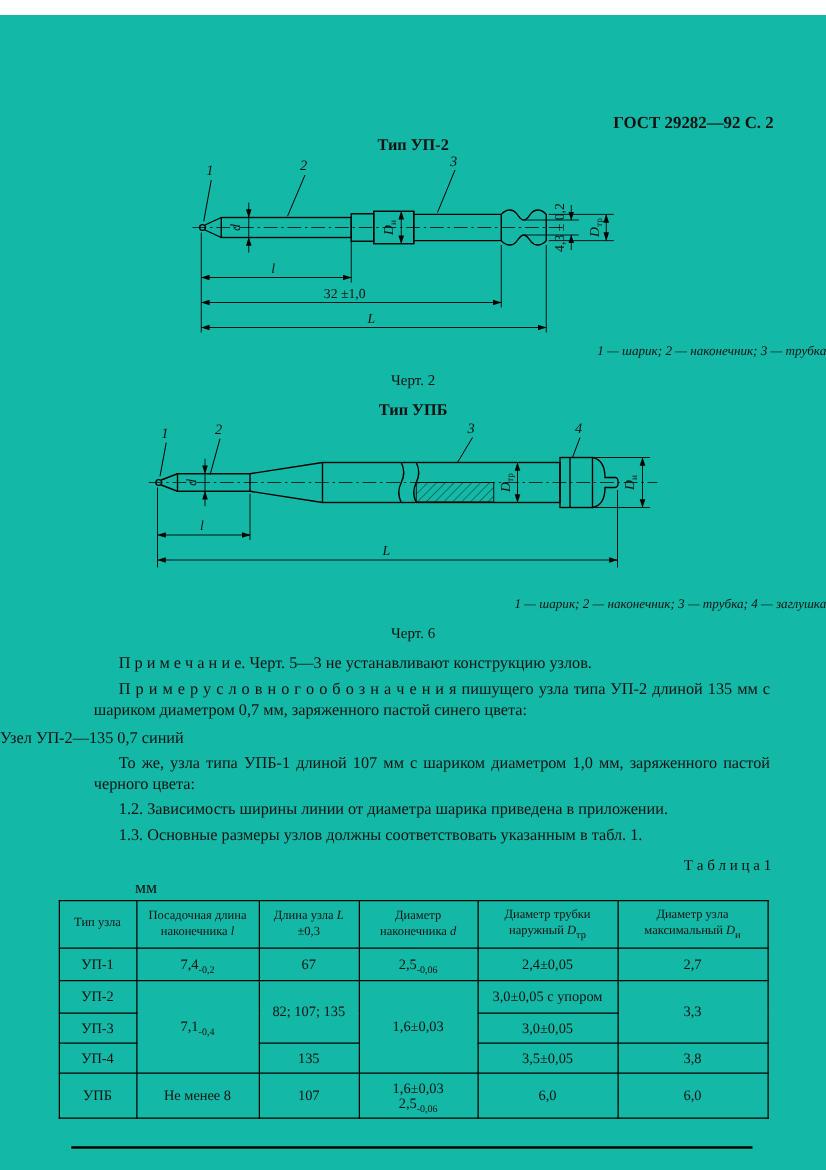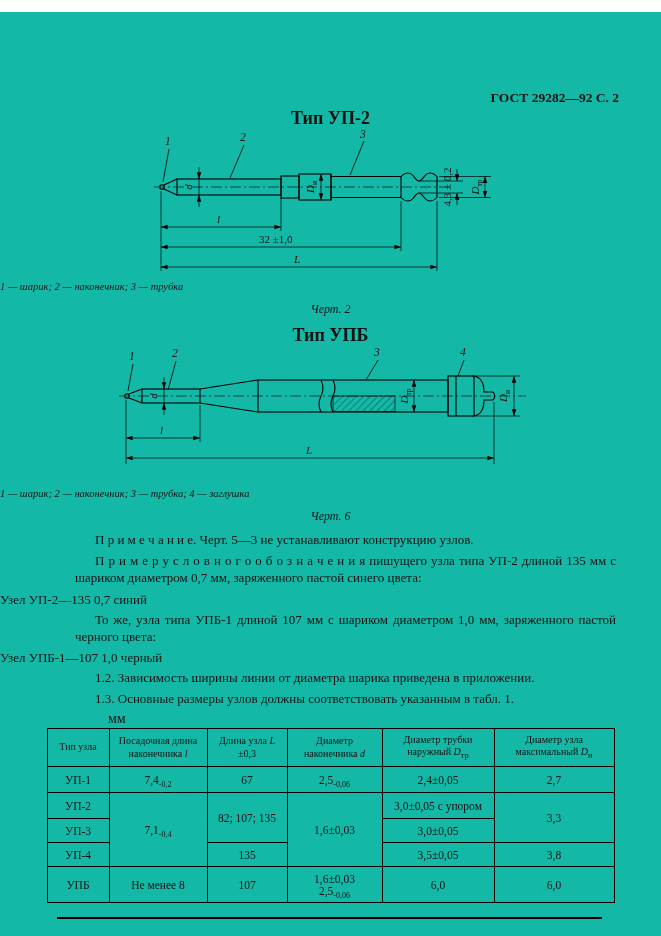--- a/index.html
+++ b/index.html
@@ -11,29 +11,29 @@
     background:#14b8a6;
     color:#121212;
     font-family:"Liberation Serif","DejaVu Serif",serif;
     overflow:hidden;
   }
   .gost-header {
     position:absolute; top:78px; right:42px;
     font-weight:bold; font-size:13.5px;
   }
   .content { padding-top:96px; }
-  .fig-title { text-align:center; font-weight:bold; font-size:18px; }
+  .fig-title { text-align:center; font-weight:bold; font-size:13px; }
   .fig-wrap { text-align:center; line-height:0; }
   .fig-svg { display:inline-block; }
   .fig-svg text { font-size:11px; font-family:"Liberation Serif","DejaVu Serif",serif; fill:#121212; }
   .fig-svg text.co { font-size:11.5px; font-style:italic; }
   .var { font-style:italic; }
   .subs { font-size:7.5px; }
-  .caption { text-align:left; font-style:italic; font-size:10.5px; margin-top:2px; }
-  .fig-label { text-align:center; font-size:12px; margin:10px 0 8px 0;font-style:italic; }
+  .caption { text-align:right; font-style:italic; font-size:10.5px; margin-top:2px; }
+  .fig-label { text-align:center; font-size:12px; margin:10px 0 8px 0; }
   .para {
     font-size:13px; line-height:1.3;
     margin:4px 45px 2px 75px;
     text-indent:20px; text-align:justify;
   }
   .example { text-align:left; font-size:13px; margin:5px 0 4px 0; }
   .tbl-caption { text-align:right; margin:8px 44px 0 0; font-size:12px; }
   .tbl-unit { margin:3px 0 1px 108px; font-size:14px; }
   table.dims {
     border-collapse:collapse; table-layout:fixed;
@@ -181,24 +181,24 @@
       </svg>
     </div>
 
     <div class="caption">1 — шарик; 2 — наконечник; 3 — трубка; 4 — заглушка</div>
     <div class="fig-label">Черт. 6</div>
 
     <div class="para">П р и м е ч а н и е. Черт. 5—3 не устанавливают конструкцию узлов.</div>
     <div class="para">П р и м е р   у с л о в н о г о   о б о з н а ч е н и я пишущего узла типа УП-2 длиной 135 мм с шариком диаметром 0,7 мм, заряженного пастой синего цвета:</div>
     <div class="example">Узел УП-2—135 0,7 синий</div>
     <div class="para">То же, узла типа УПБ-1 длиной 107 мм с шариком диаметром 1,0 мм, заряженного пастой черного цвета:</div>
-    <div class="example">Узел УПБ-1—107 1,0 черный</div>
     <div class="para">1.2. Зависимость ширины линии от диаметра шарика приведена в приложении.</div>
     <div class="para">1.3. Основные размеры узлов должны соответствовать указанным в табл. 1.</div>
 
+    <div class="tbl-caption">Т а б л и ц а  1</div>
     <div class="tbl-unit">мм</div>
 
     <table class="dims">
       <colgroup>
         <col style="width:62px">
           <col style="width:98px">
           <col style="width:80px">
         <col style="width:95px">
           <col style="width:112px">
           <col style="width:120px">

